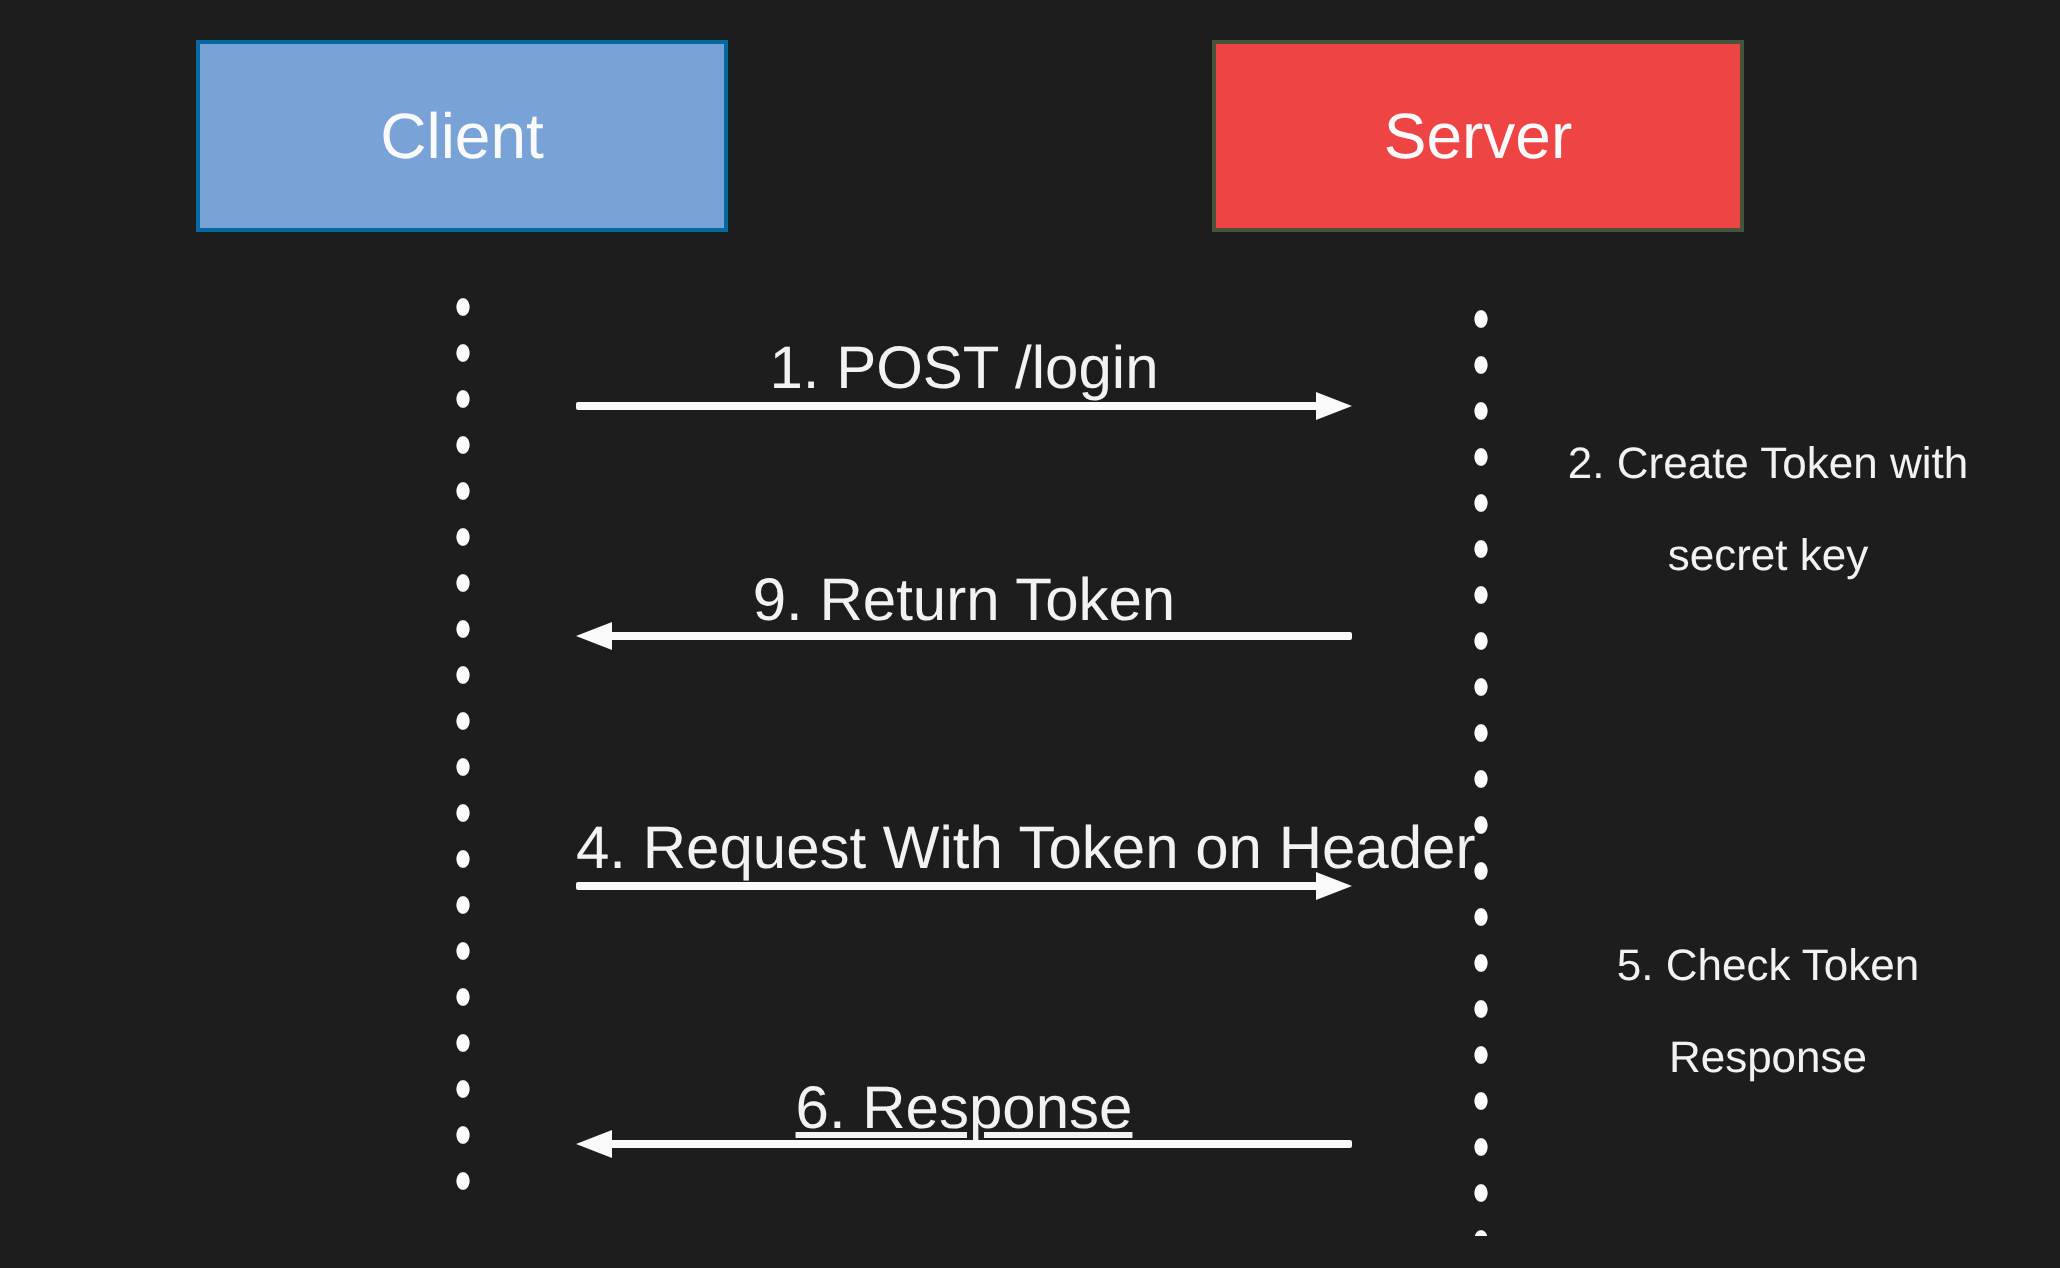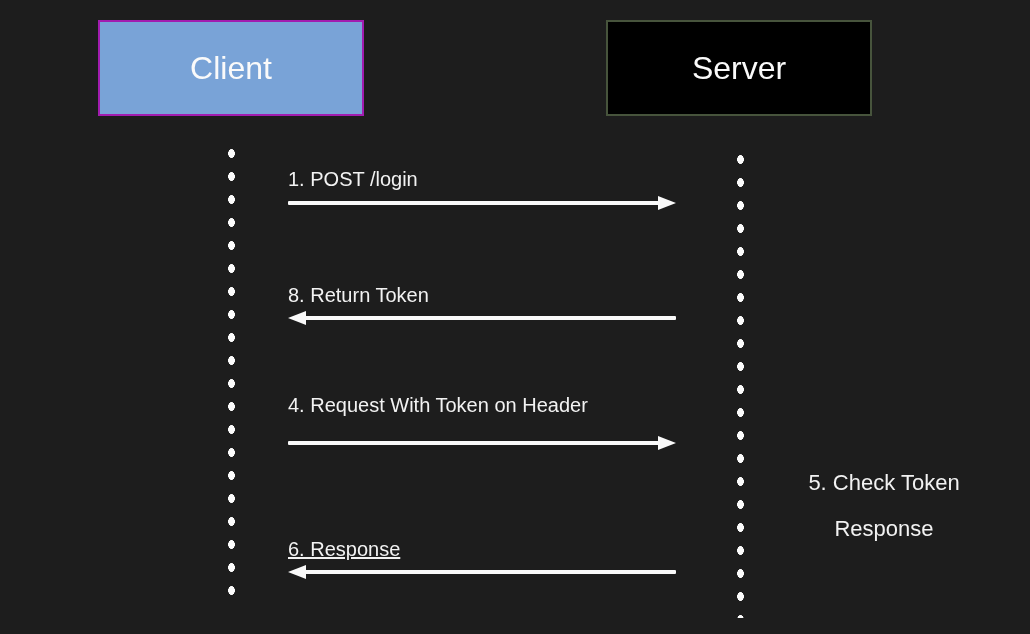--- a/index.html
+++ b/index.html
@@ -21,52 +21,52 @@
     display: flex;
     align-items: center;
     justify-content: center;
     font-size: 32px;
     color: #fafafa;
     box-sizing: border-box;
   }
   .actor.client {
     left: 98px;
     background: #79a3d7;
-    border: 2px solid #a21caf;
+    border: 2px solid #0369a1;
   }
   .actor.server {
     left: 606px;
-    background: #000000;
+    background: #ef4444;
     border: 2px solid #47543c;
   }
 
   
   .lifeline {
     position: absolute;
     width: 9px;
     background-image: radial-gradient(ellipse 3.5px 4.7px at 50% 50%, #fcfcfc 88%, rgba(252,252,252,0) 100%);
     background-size: 9px 23px;
     background-repeat: repeat-y;
   }
   .lifeline.client { left: 227px; top: 142px; height: 466px; }
   .lifeline.server { left: 736px; top: 148px; height: 470px; }
 
   
   .msg-label {
     position: absolute;
     left: 288px;
     width: 388px;
-    text-align: left;
-    font-size: 20px;
+    text-align: center;
+    font-size: 30px;
     color: #f2f2f2;
     white-space: nowrap;
   }
   .msg-label.m1 { top: 168px; }
   .msg-label.m3 { top: 284px; }
-  .msg-label.m4 { top: 394px; }
+  .msg-label.m4 { top: 408px; }
   .msg-label.m6 { top: 538px; text-decoration: underline; }
 
   
   .arrow {
     position: absolute;
     left: 288px;
     width: 388px;
     height: 14px;
   }
   .arrow.a1 { top: 196px; }
@@ -124,22 +124,26 @@
 
   <div class="lifeline client"></div>
   <div class="lifeline server"></div>
 
   <div class="msg-label m1">1. POST /login</div>
   <div class="arrow right a1">
     <div class="line"></div>
     <div class="head"></div>
   </div>
 
+  <div class="note n2">
+    <span class="note-line">2. Create Token with</span>
+    <span class="note-line">secret key</span>
+  </div>
 
-  <div class="msg-label m3">8. Return Token</div>
+  <div class="msg-label m3">9. Return Token</div>
   <div class="arrow left a3">
     <div class="line"></div>
     <div class="head"></div>
   </div>
 
   <div class="msg-label m4">4. Request With Token on Header</div>
   <div class="arrow right a4">
     <div class="line"></div>
     <div class="head"></div>
   </div>

